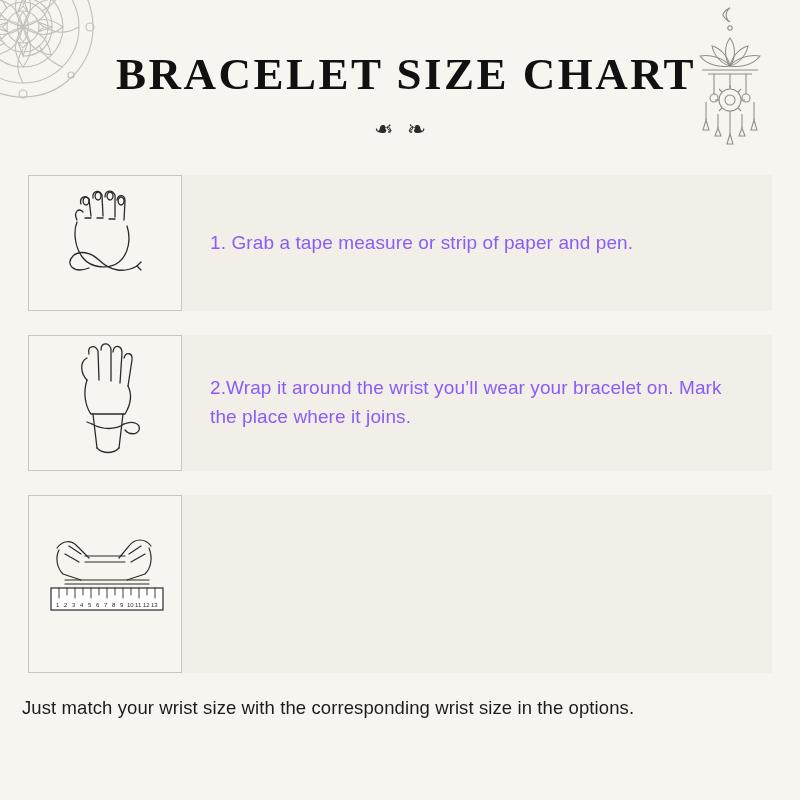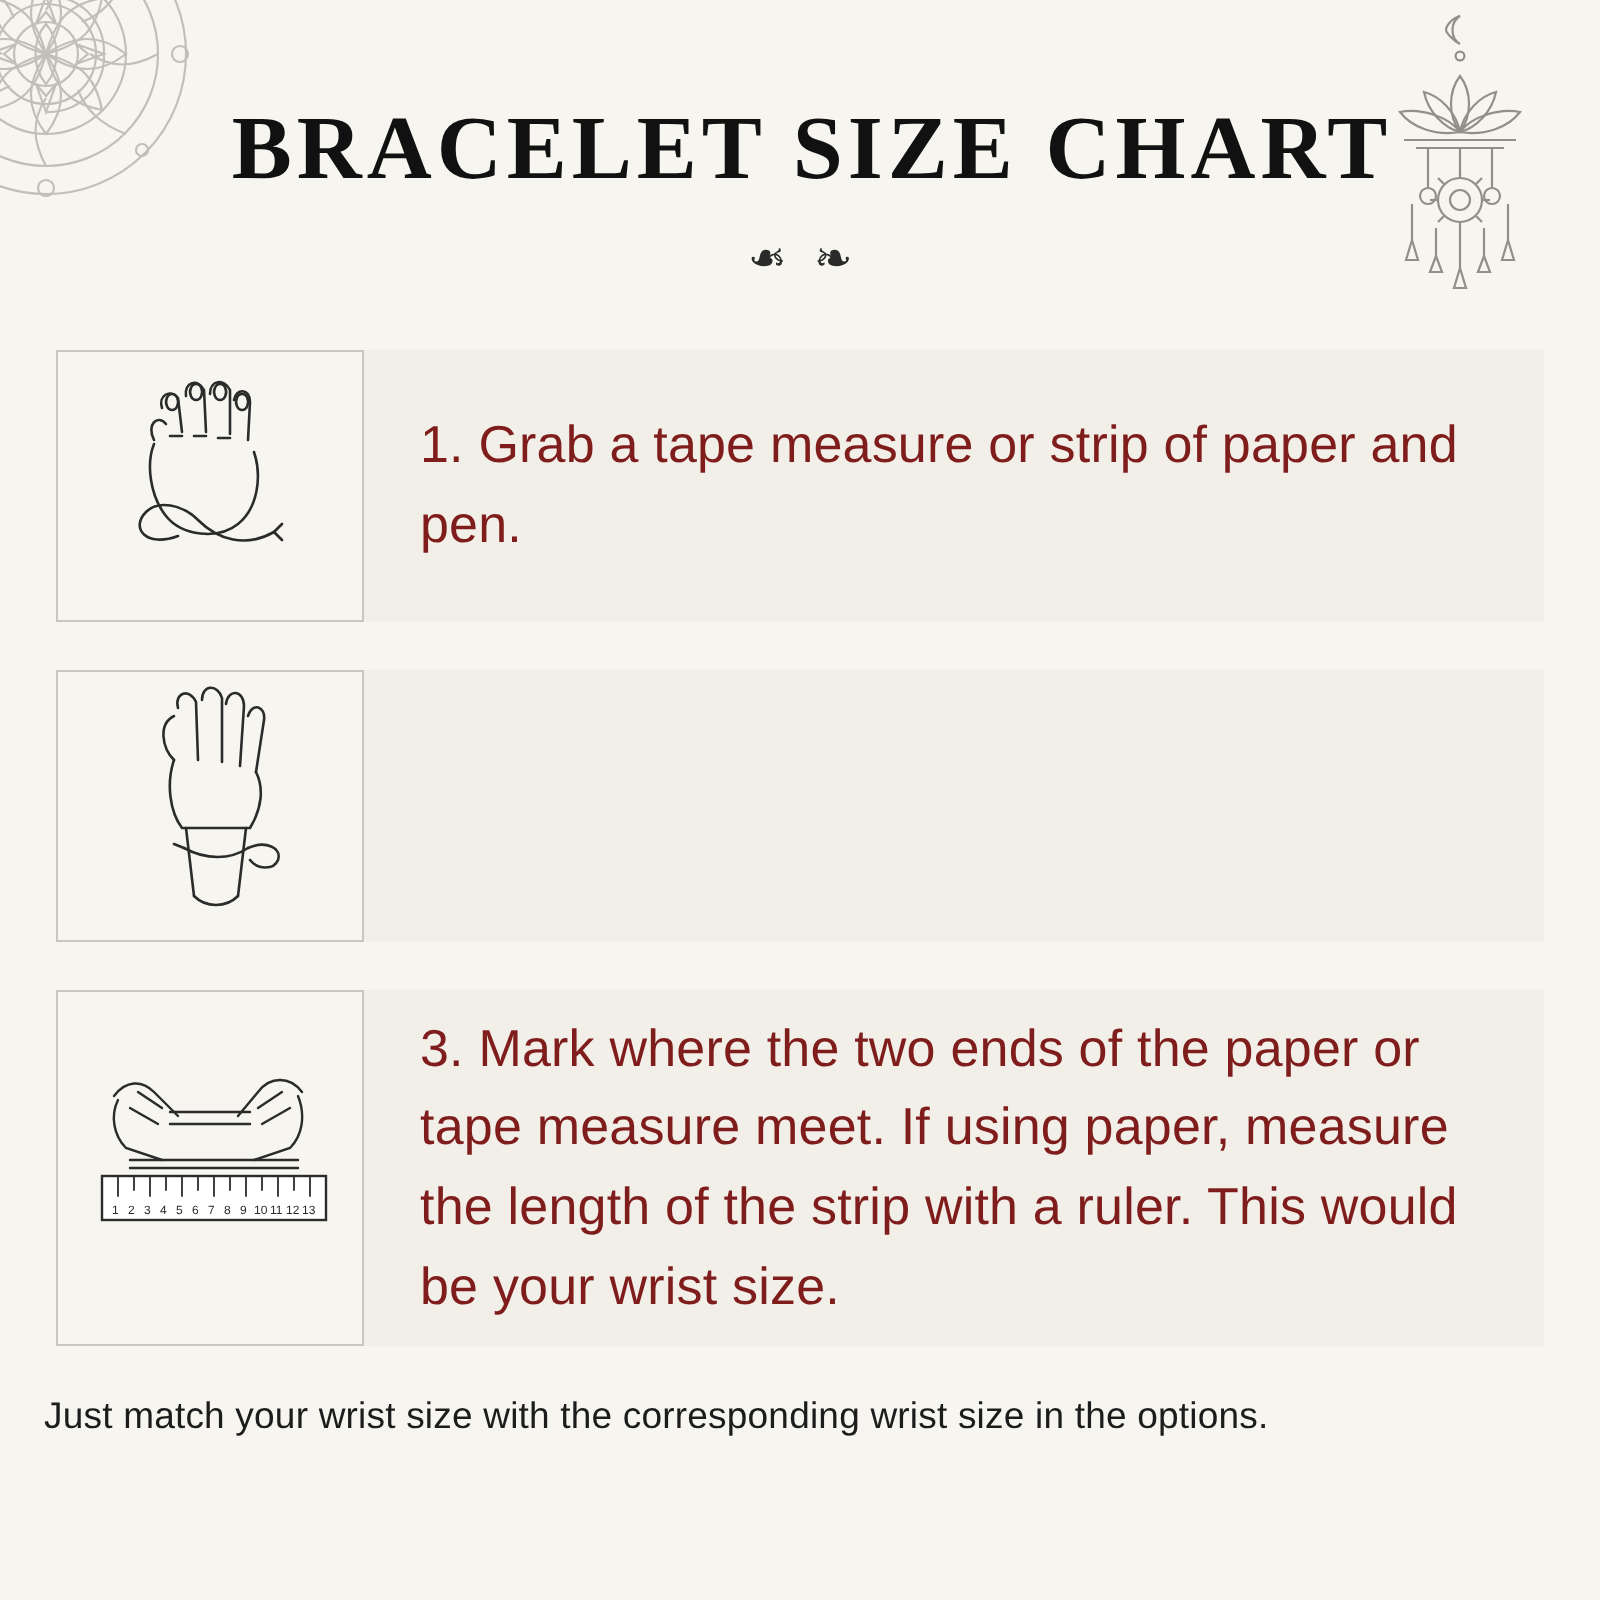--- a/index.html
+++ b/index.html
@@ -90,23 +90,23 @@
     background: #f7f5ef;
     border: 1px solid #c9c6bd;
     margin: 0;
     position: relative;
   }
   .step .text {
     flex: 1;
     display: flex;
     align-items: center;
     padding: 6px 26px 6px 28px;
-    font-size: 26px;
+    font-size: 19px;
     line-height: 1.52;
-    color: #7f1d1d;
+    color: #8b5cf6;
     letter-spacing: .1px;
   }
   .step3 { min-height: 176px; }
   .step3 .thumb { width: 152px; min-width: 152px; }
 
   .footer {
     text-align: left;
     font-size: 18.5px;
     color: #1c1c1c;
     margin-top: 6px;
@@ -279,20 +279,21 @@
           <path d="M64 78 L68 112"></path>
           <path d="M94 78 L90 112"></path>
           <path d="M68 112 C74 118 84 118 90 112"></path>
 
           <path d="M63 88 C74 94 86 94 95 88"></path>
           <path d="M95 88 C104 84 112 88 110 94 C108 99 100 99 96 94"></path>
           <path d="M63 88 L58 86"></path>
         </g>
       </svg>
     </div>
+    <div class="text">2.Wrap it around the wrist you’ll wear your bracelet on. Mark the place where it joins.</div>
   </div>
 
   <div class="step step3">
     <div class="thumb">
       <svg viewBox="0 0 152 176" width="152" height="176">
         <g stroke="#2b2b2b" fill="none" stroke-width="1.2" stroke-linecap="round">
 
           <path d="M28 52 C34 44 42 44 48 50 L60 62"></path>
           <path d="M30 54 C26 62 28 72 34 78 L52 84"></path>
           <path d="M40 50 L52 58"></path>
@@ -338,18 +339,17 @@
             <text x="106" y="111">11</text>
               <text x="114" y="111">12</text>
             <text x="122" y="111">13</text>
           </g>
 
           <path d="M36 84 L120 84"></path>
           <path d="M36 88 L120 88"></path>
         </g>
       </svg>
     </div>
-    <div class="text">3. Mark where the two ends of the paper or tape measure meet. If using paper, measure the length of the strip with a ruler. This would be your wrist size.</div>
   </div>
 
 </div>
 
 <div class="footer">Just match your wrist size with the corresponding wrist size in the options.</div>
 
 </body></html>

